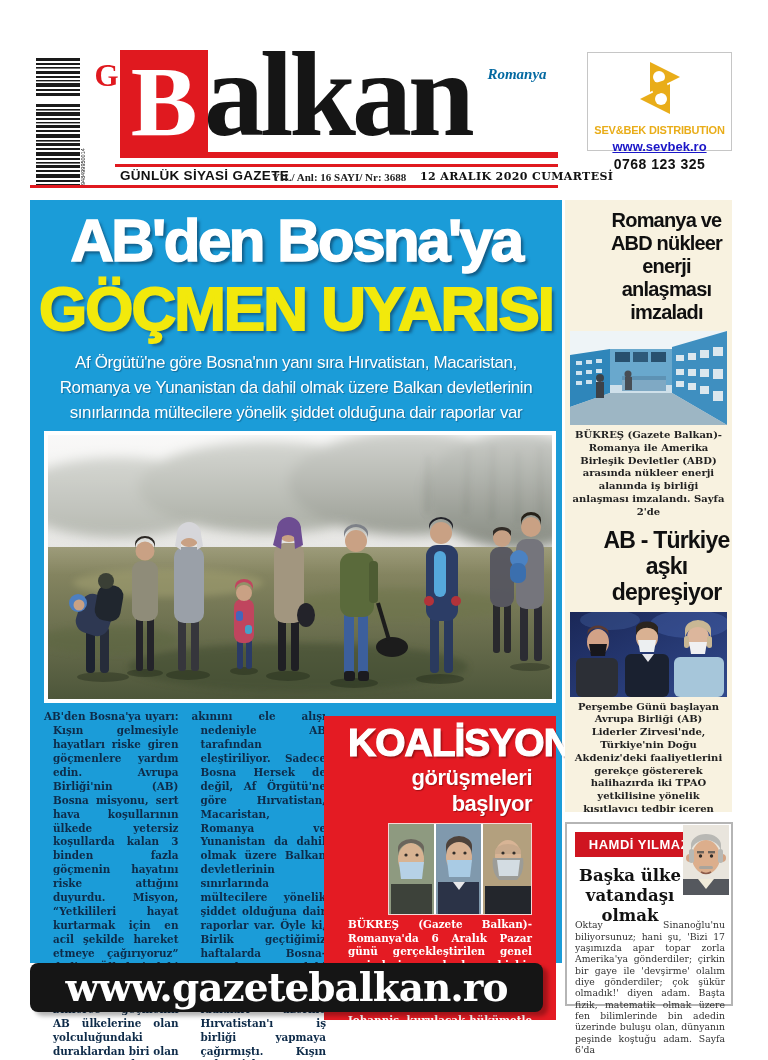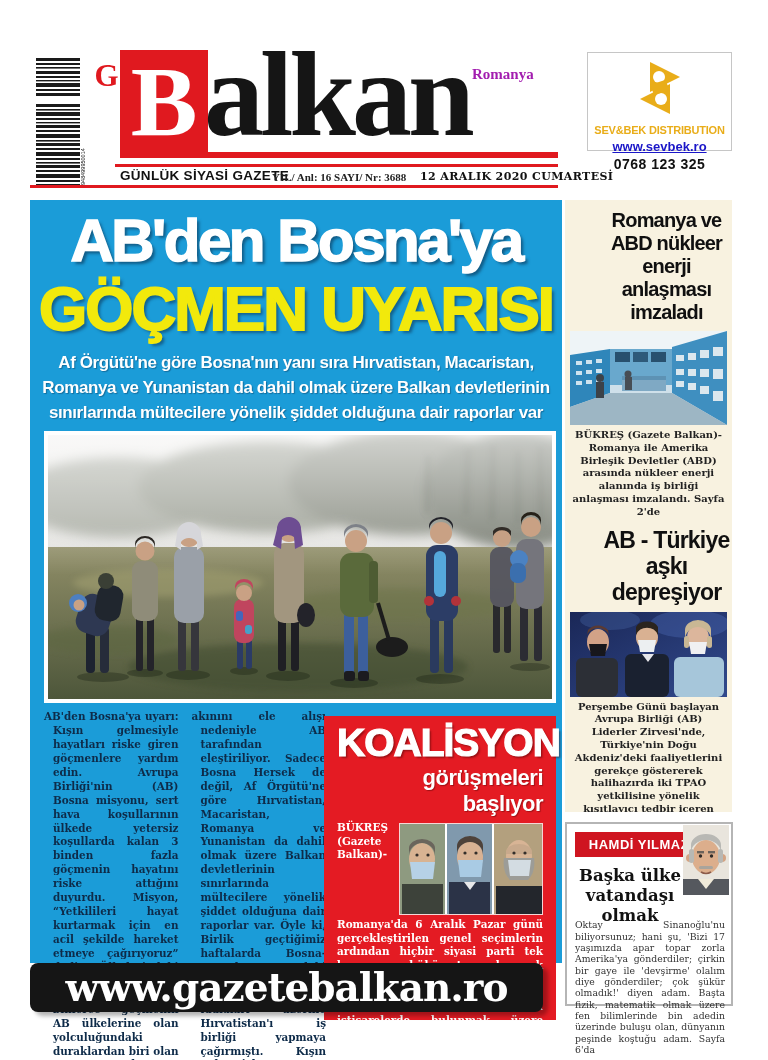--- a/index.html
+++ b/index.html
@@ -12,21 +12,21 @@
 mar    transform:rotate(-90deg) translate(-110px,0);transform-origin:top left;
     font-family:"Liberation Serif",serif;font-weight:700;font-size:31px;color:#e0191f;
     text-align:center;letter-spacing:1px;}
   .b-box{position:absolute;left:120px;top:50px;width:88px;height:108px;background:#e0191f;
     color:#fff;font-family:"Liberation Serif",serif;font-weight:700;font-size:100px;
     text-align:center;line-height:104px;}
   .title-rest{position:absolute;left:204px;top:36px;height:124px;
     font-family:"Liberation Serif",serif;font-weight:700;font-size:120px;line-height:118px;
     letter-spacing:-4px;color:#151515;}
   .region{position:absolute;left:472px;top:66px;width:90px;font-family:"Liberation Serif",serif;
-    font-weight:700;font-size:15px;color:#a21caf;text-align:left;}
+    font-style:italic;font-weight:700;font-size:15px;color:#0369a1;text-align:center;}
   .red-bar{position:absolute;left:120px;top:152px;width:438px;height:6px;background:#e0191f;}
   .rule-top{position:absolute;left:115px;top:164px;width:443px;height:3px;background:#e0191f;}
   .rule-bottom{position:absolute;left:30px;top:185px;width:528px;height:3px;background:#e0191f;}
   .tagline{position:absolute;left:120px;top:168px;font-size:13.5px;font-weight:700;color:#111;
     letter-spacing:.3px;}
   .issue{position:absolute;left:272px;top:171px;font-size:11px;font-weight:700;color:#222;
     font-family:Liberation Serif, serif;text-align:center;}
   .date{position:absolute;left:420px;top:170px;font-size:11px;font-weight:900;color:#111;
     font-family:"DejaVu Serif",serif;letter-spacing:.4px;}
 
@@ -39,30 +39,30 @@
 
   
   .lead{position:absolute;left:30px;top:200px;width:532px;height:763px;background:#1b9cd8;}
   .hl1{margin:4px 0 0;text-align:center;color:#fff;font-size:60px;font-weight:700;
     letter-spacing:-2.5px;line-height:74px;-webkit-text-stroke:1.6px #fff;
     text-shadow:3px 3px 3px rgba(10,40,70,.55);}
   .hl2{margin:-4px 0 0;text-align:center;color:#f2e90c;font-size:62px;font-weight:700;
     letter-spacing:-2px;line-height:70px;-webkit-text-stroke:1.8px #f2e90c;
     text-shadow:3px 3px 3px rgba(10,40,70,.5);}
   .subhead{margin:6px auto 0;width:516px;text-align:center;color:#fff;font-size:17px;
-    font-weight:700;line-height:25px;letter-spacing:-.4px;
+    font-weight:400;line-height:25px;letter-spacing:-.4px;
     text-shadow:1px 1px 1px rgba(10,40,70,.4);}
   .lead-photo{position:absolute;left:14px;top:231px;width:504px;height:264px;
     border:4px solid #fff;background:#ddd;}
   .cols{position:absolute;left:14px;top:510px;width:282px;display:flex;gap:13px;}
   .cols p{flex:1;margin:0;font-family:"DejaVu Serif",serif;font-weight:700;font-size:10.4px;
     line-height:1.34;color:#0e2b49;text-align:justify;padding-left:9px;text-indent:-9px;}
 
   .red-box{position:absolute;left:294px;top:516px;width:232px;height:304px;background:#e41b23;
-    box-sizing:border-box;padding:5px 13px;}
+    box-sizing:border-box;padding:5px 24px;}
   .ko1{margin:0;text-align:center;color:#fff;font-size:39px;font-weight:700;letter-spacing:-1px;
     line-height:44px;-webkit-text-stroke:1.2px #fff;text-shadow:2px 2px 2px rgba(60,0,0,.45);}
   .ko2{margin:0 0 4px;text-align:right;color:#fff;font-size:22px;font-weight:700;
     letter-spacing:-.5px;line-height:26px;text-shadow:1px 1px 1px rgba(60,0,0,.4);}
   .ko-body{font-family:"DejaVu Serif",serif;font-weight:700;font-size:10.4px;line-height:1.32;
     color:#fff;text-align:justify;}
   .ko-photo{float:right;margin:2px 0 3px 6px;border:1px solid #f5d6d6;}
 
   
   .banner{position:absolute;left:30px;top:963px;width:513px;height:49px;background:#151515;

